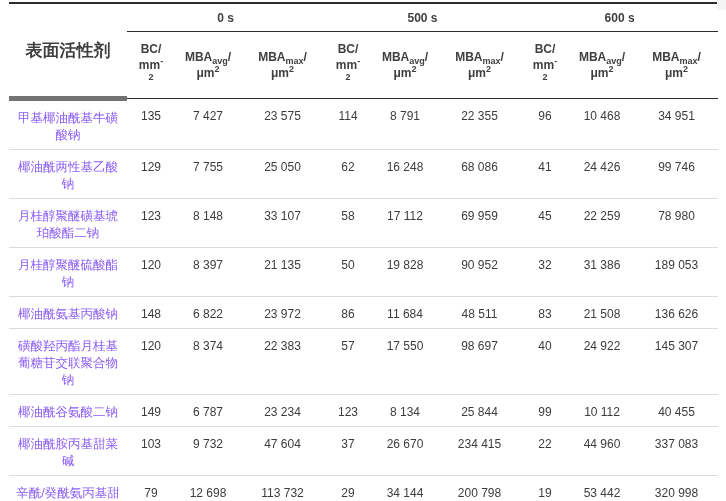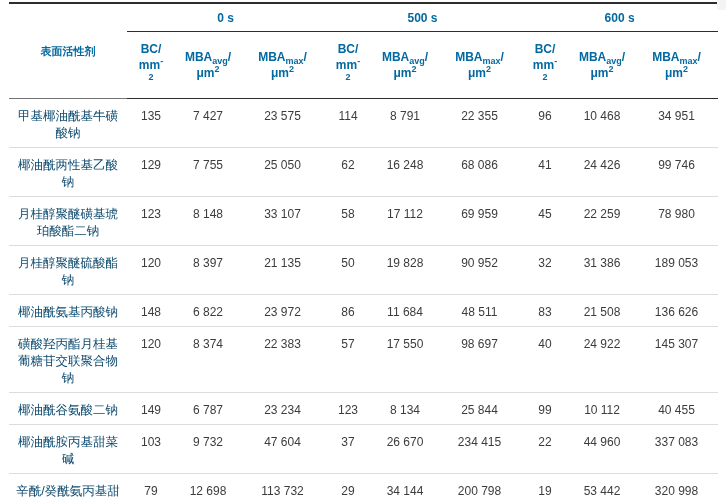--- a/index.html
+++ b/index.html
@@ -6,41 +6,41 @@
   body{
     width:726px;height:501px;overflow:hidden;background:#ffffff;
     font-family:"Liberation Sans","DejaVu Sans",sans-serif;
     color:#3c3c3c;
   }
   .edge-strip{position:absolute;right:0;top:0;width:9px;height:10px;background:#f4f4f4;}
   table{
     border-collapse:collapse;table-layout:fixed;width:709px;
     margin:2px 0 0 9px;border-top:2px solid #2d2d2d;
   }
-  th{font-weight:bold;color:#0369a1;padding:0;}
+  th{font-weight:bold;color:#404040;padding:0;}
   th.grp{
     height:27px;vertical-align:middle;text-align:center;
     font-size:12px;border-bottom:1px solid #2d2d2d;
   }
   th.surf-h{
-    vertical-align:middle;text-align:center;font-size:11px;
-    border-bottom:1px solid #737373;
+    vertical-align:middle;text-align:center;font-size:17px;
+    border-bottom:5px solid #737373;
   }
   th.ch{
     height:66px;vertical-align:middle;text-align:center;
     font-size:12px;line-height:16px;border-bottom:1px solid #2d2d2d;
   }
   sub,sup{font-size:9px;line-height:0;}
   td{
     vertical-align:top;text-align:center;font-size:12px;color:#3c3c3c;
     padding:9px 2px 5px;line-height:17px;border-bottom:1px solid #dcdcdc;
     white-space:nowrap;
   }
   td.name{
-    font-size:12.5px;color:#0c4a6e;white-space:normal;
+    font-size:12.5px;color:#8b5cf6;white-space:normal;
     padding-left:4px;padding-right:4px;
   }
   tbody tr:last-child td{border-bottom:none;}
 </style>
 </head>
 <body>
 
 <div class="edge-strip"></div>
 
 <table>

